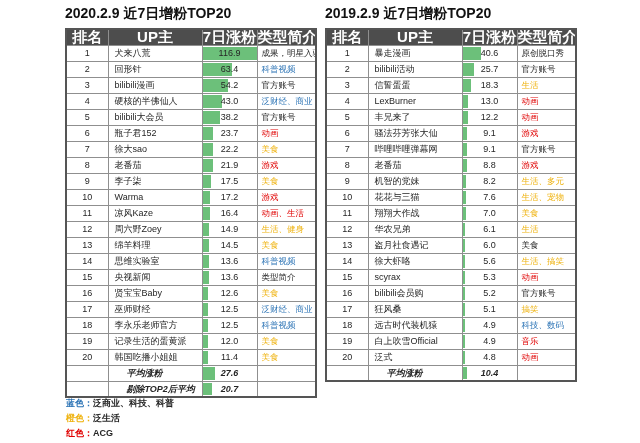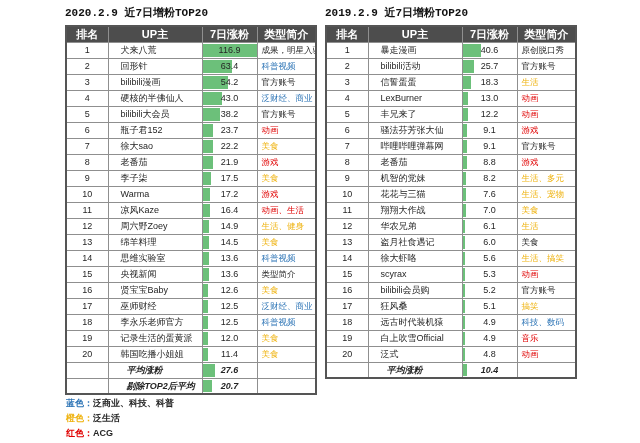--- a/index.html
+++ b/index.html
@@ -8,41 +8,41 @@
     background: #ffffff;
     font-family: "Liberation Sans", "DejaVu Sans", sans-serif;
     position: relative;
     overflow: hidden;
     color: #262626;
   }
   .tbl-block { position: absolute; top: 5px; width: 250px; }
   .tbl-block.left  { left: 65px; }
   .tbl-block.right { left: 325px; }
   .tbl-title {
-    font-size: 11px; font-weight: 700; color: #111;
-    margin-bottom: 5px; white-space: nowrap; font-family: Liberation Mono, monospace;
+    font-size: 14px; font-weight: 700; color: #111;
+    margin-bottom: 5px; white-space: nowrap;
   }
   table.tbl {
     border-collapse: collapse; table-layout: fixed; width: 250px;
     border: 2px solid #555;
   }
   .tbl th, .tbl td {
     border: 1px solid #8f8f8f;
     height: 16px; font-size: 9px; line-height: 14px;
     overflow: hidden; white-space: nowrap;
     padding: 0; text-align: center; vertical-align: middle;
   }
   .tbl th {
-    background: #4d4d4d; color: #ffffff; font-weight: 700; font-size: 11px;
+    background: #4d4d4d; color: #ffffff; font-weight: 700; font-size: 15px;
   }
   .tbl th:nth-child(1), .tbl td:nth-child(1) { width: 42px; }
   .tbl th:nth-child(2), .tbl td:nth-child(2) { width: 94px; }
   .tbl th:nth-child(3), .tbl td:nth-child(3) { width: 55px; }
   .tbl th:nth-child(4), .tbl td:nth-child(4) { width: 59px; }
-  .tbl td.name-cell { text-align: left; padding-left: 12px; }
+  .tbl td.name-cell { text-align: left; padding-left: 6px; }
   .tbl td.type-cell { text-align: left; padding-left: 4px; font-size: 8.5px; }
   .tbl td.value-cell { position: relative; }
   .value-bar {
     position: absolute; left: 0; top: 1px; bottom: 1px;
     background: #6cc07a;
   }
   .value-text { position: relative; display: block; text-align: center; }
   tr.summary-row td { font-style: italic; font-weight: 700; }
   tr.summary-row td.name-cell { padding-left: 18px; }
   .legend { position: absolute; left: 66px; top: 396px; font-size: 9px; font-weight: 700; }

